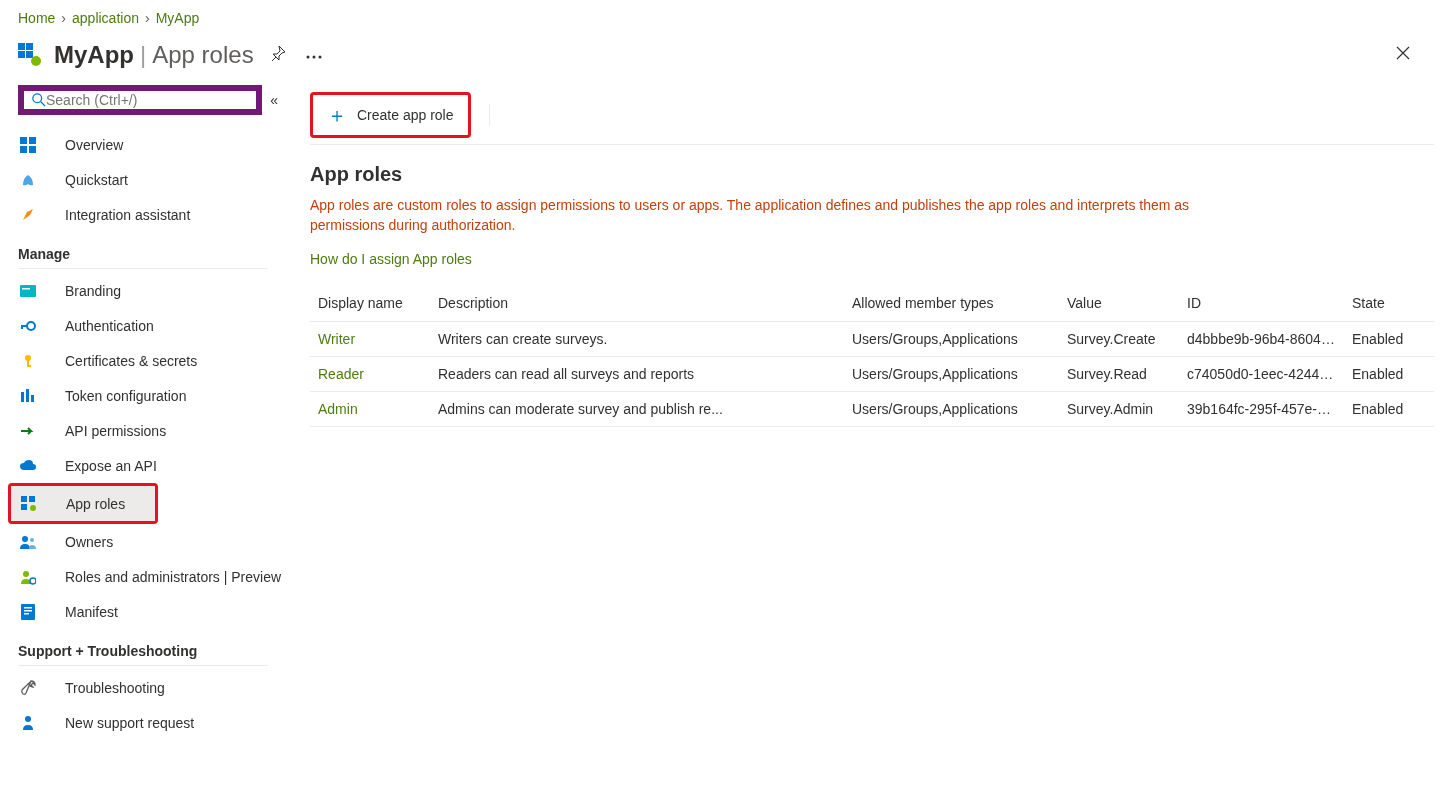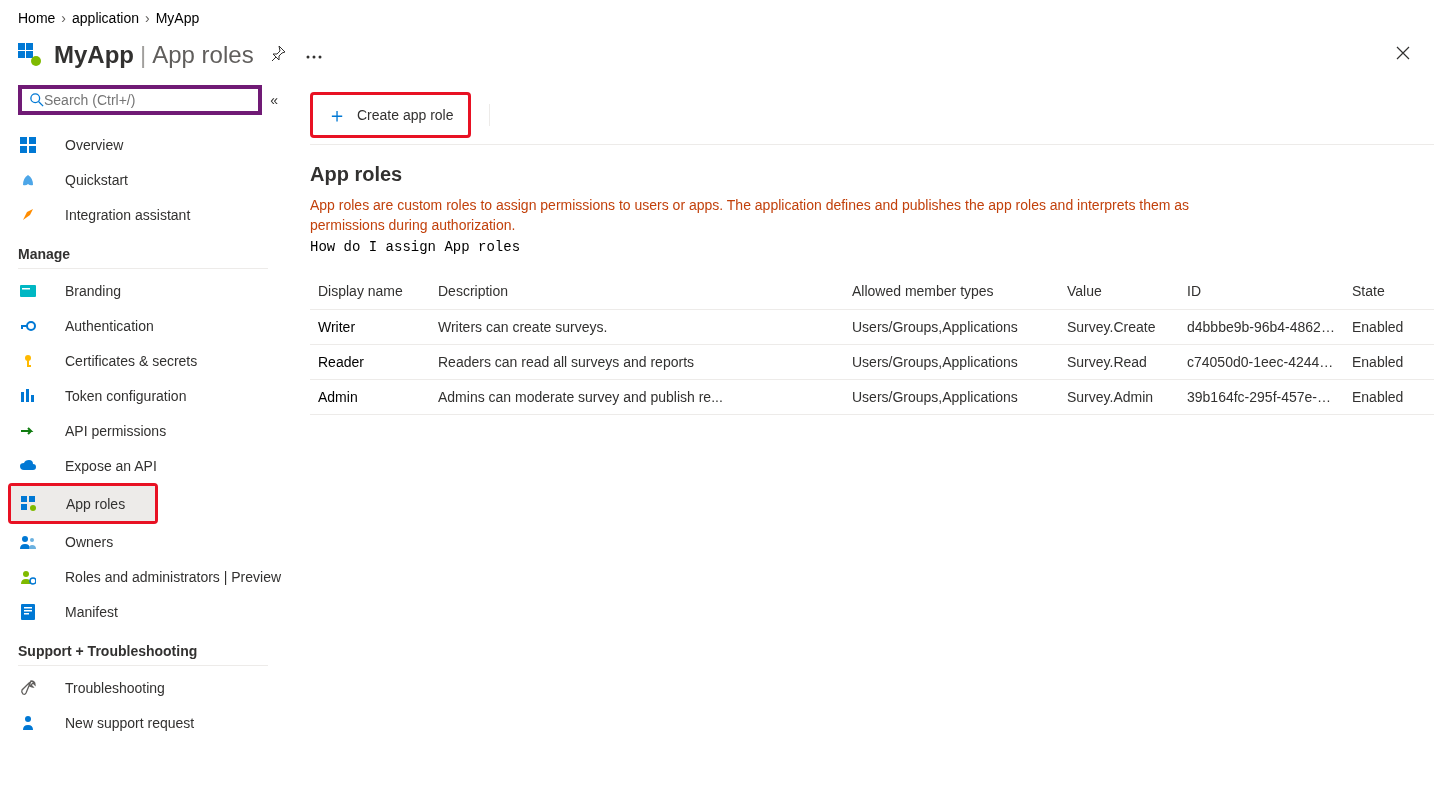--- a/index.html
+++ b/index.html
@@ -1,34 +1,34 @@
 <!DOCTYPE html>
 <html><head>
 <meta charset="utf-8">
 <style>
   * { box-sizing: border-box; margin: 0; padding: 0; }
   body { font-family: "Segoe UI", -apple-system, sans-serif; font-size: 14px; color: #323130; background: #fff; }
-  a { color: #000000; text-decoration: none; cursor: pointer; text-align: right; }
+  a { color: #4d7c0f; text-decoration: none; cursor: pointer; text-align: right; }
 
   .breadcrumb { padding: 10px 18px 8px; font-size: 14px; display: flex; align-items: center; gap: 6px; }
   .breadcrumb .sep { color: #605e5c; }
 
   .title-row { display: flex; align-items: center; padding: 2px 18px 12px; }
   .app-icon { width: 24px; height: 24px; margin-right: 12px; display:flex; align-items:center; justify-content:center; }
   .title-text { font-size: 24px; font-weight: 600; }
   .title-sub { font-size: 24px; font-weight: 400; color: #605e5c; }
   .title-divider { font-size: 24px; font-weight: 400; color: #a19f9d; padding: 0 6px; }
   .title-actions { margin-left: 12px; display:flex; gap:12px; align-items:center; }
   .icon-btn { background:none; border:none; cursor:pointer; padding:4px; color:#323130; }
   .close-btn { margin-left:auto; background:none; border:none; font-size:18px; cursor:pointer; color:#323130; padding:8px 18px; }
 
   .layout { display:flex; }
   .sidebar { width: 288px; flex-shrink:0; padding: 0 0 20px 18px; }
   .search-row { display:flex; align-items:center; gap:8px; margin-bottom:12px; padding-right:10px;}
-  .search-box { flex:1; display:flex; align-items:center; border:4px solid #701a75; height:30px; padding:0 8px; }
+  .search-box { flex:1; display:flex; align-items:center; border:6px solid #701a75; height:30px; padding:0 8px; }
   .search-box input { border:none; outline:none; flex:1; font-size:14px; background:transparent; }
   .collapse-btn { background:none; border:none; cursor:pointer; color:#323130; font-size:14px; }
 
   .sb-group-label { font-size:14px; font-weight:600; padding: 14px 0 6px; border-bottom:1px solid #edebe9; margin-bottom:4px; margin-right:20px;}
   .sb-item { display:flex; align-items:center; gap:29px; height:35px; padding-left:2px; cursor:pointer; font-size:14px; color:#323130; }
   .sb-item.active { background:#edebe9; }
   .sb-icon { width:16px; height:16px; display:flex; align-items:center; justify-content:center; flex-shrink:0; }
 
   .highlight-box { border:3px solid #e81123; border-radius:4px; }
   .hl-sidebar { display:inline-block; padding:0; margin-left:-10px; width:150px;}
@@ -37,21 +37,21 @@
   .main { flex:1; padding: 0 12px 20px 22px; }
   .toolbar { display:flex; align-items:center; gap:18px; border-bottom:1px solid #edebe9; padding:0 0 0 0; height:60px;}
   .tb-btn { display:flex; align-items:center; gap:10px; background:none; border:none; cursor:pointer; font-size:14px; color:#323130; padding:8px 14px; height:40px;}
   .tb-btn .plus { color:#0078d4; font-size:20px; font-weight:400; line-height:1;}
   .tb-btn .heart { color:#0078d4; }
   .hl-toolbar { padding:0; }
   .tb-sep { width:1px; height:22px; background:#edebe9; }
 
   .section-title { font-size:20px; font-weight:600; margin:18px 0 10px; }
   .desc { font-size:14px; color:#c2410c; max-width: 880px; line-height:1.4;}
-  .help-link { display:inline-block; margin:4px 0 18px;font-family:Liberation Mono, monospace; }
+  .help-link { display:inline-block; margin:16px 0 18px; }
 
   table { width:100%; border-collapse:collapse; }
   th { text-align:left; font-weight:400; font-size:14px; padding:10px 8px; border-bottom:1px solid #edebe9;}
   td { font-size:14px; padding:9px 8px; border-bottom:1px solid #edebe9; white-space:nowrap; overflow:hidden; text-overflow:ellipsis;}
   td.desc-cell { max-width:290px; }
   td.id-cell { max-width:160px; }
 </style>
 </head>
 <body>
 
@@ -299,21 +299,21 @@
           <th>ID</th>
           <th>State</th>
         </tr>
       </thead>
       <tbody>
         <tr>
           <td><a>Writer</a></td>
           <td class="desc-cell">Writers can create surveys.</td>
           <td>Users/Groups,Applications</td>
           <td>Survey.Create</td>
-          <td class="id-cell">d4bbbe9b-96b4-4862-...</td>
+          <td class="id-cell">d4bbbe9b-96b4-8604-...</td>
           <td>Enabled</td>
         </tr>
         <tr>
           <td><a>Reader</a></td>
           <td class="desc-cell">Readers can read all surveys and reports</td>
           <td>Users/Groups,Applications</td>
           <td>Survey.Read</td>
           <td class="id-cell">c74050d0-1eec-4244-a...</td>
           <td>Enabled</td>
         </tr>

